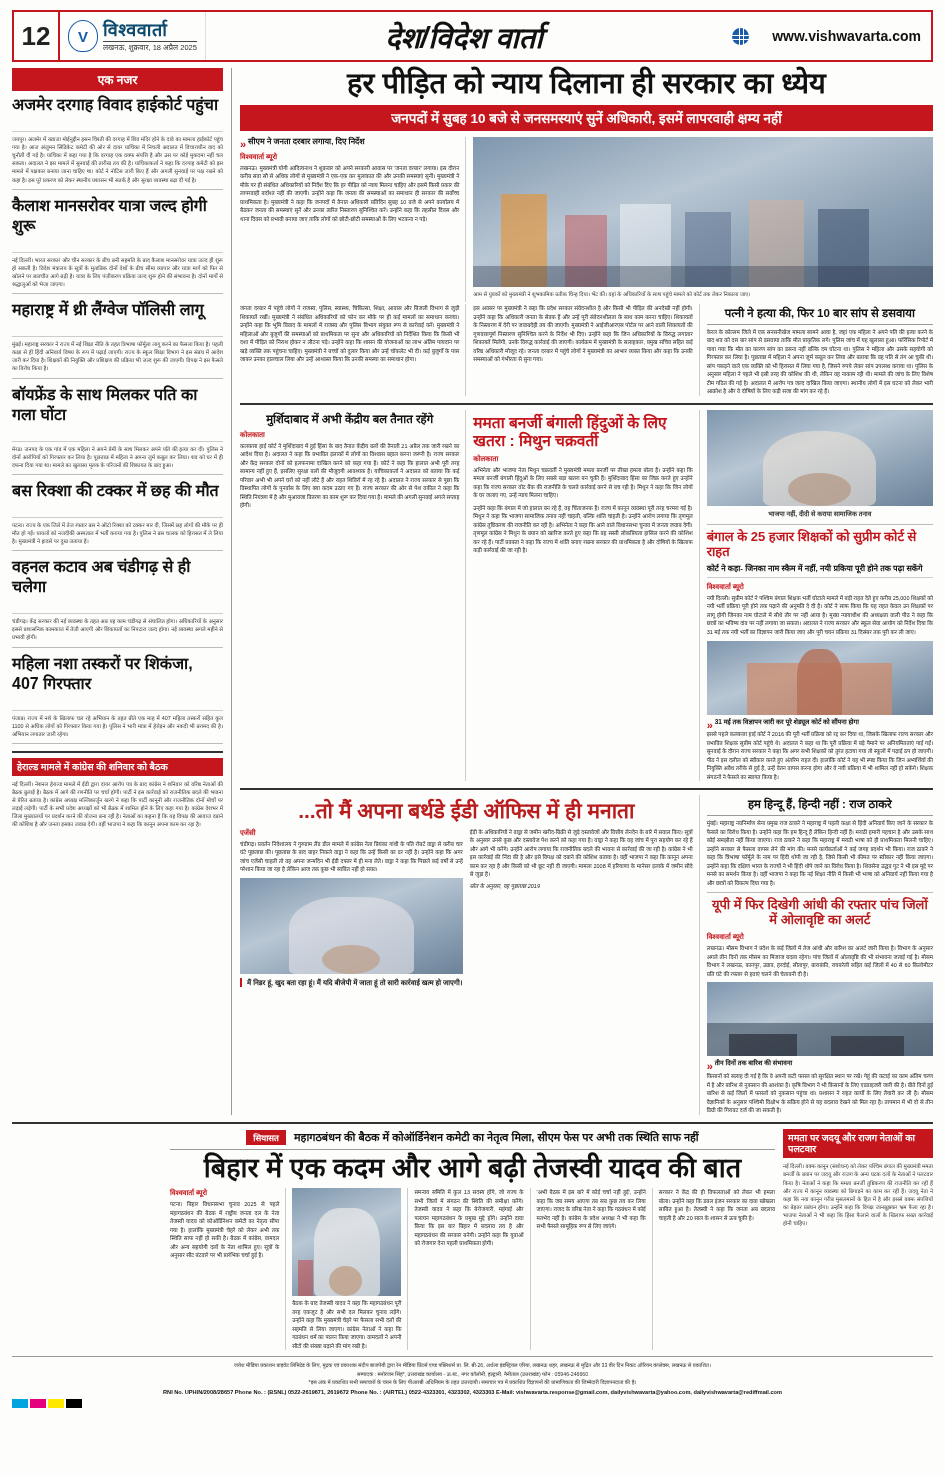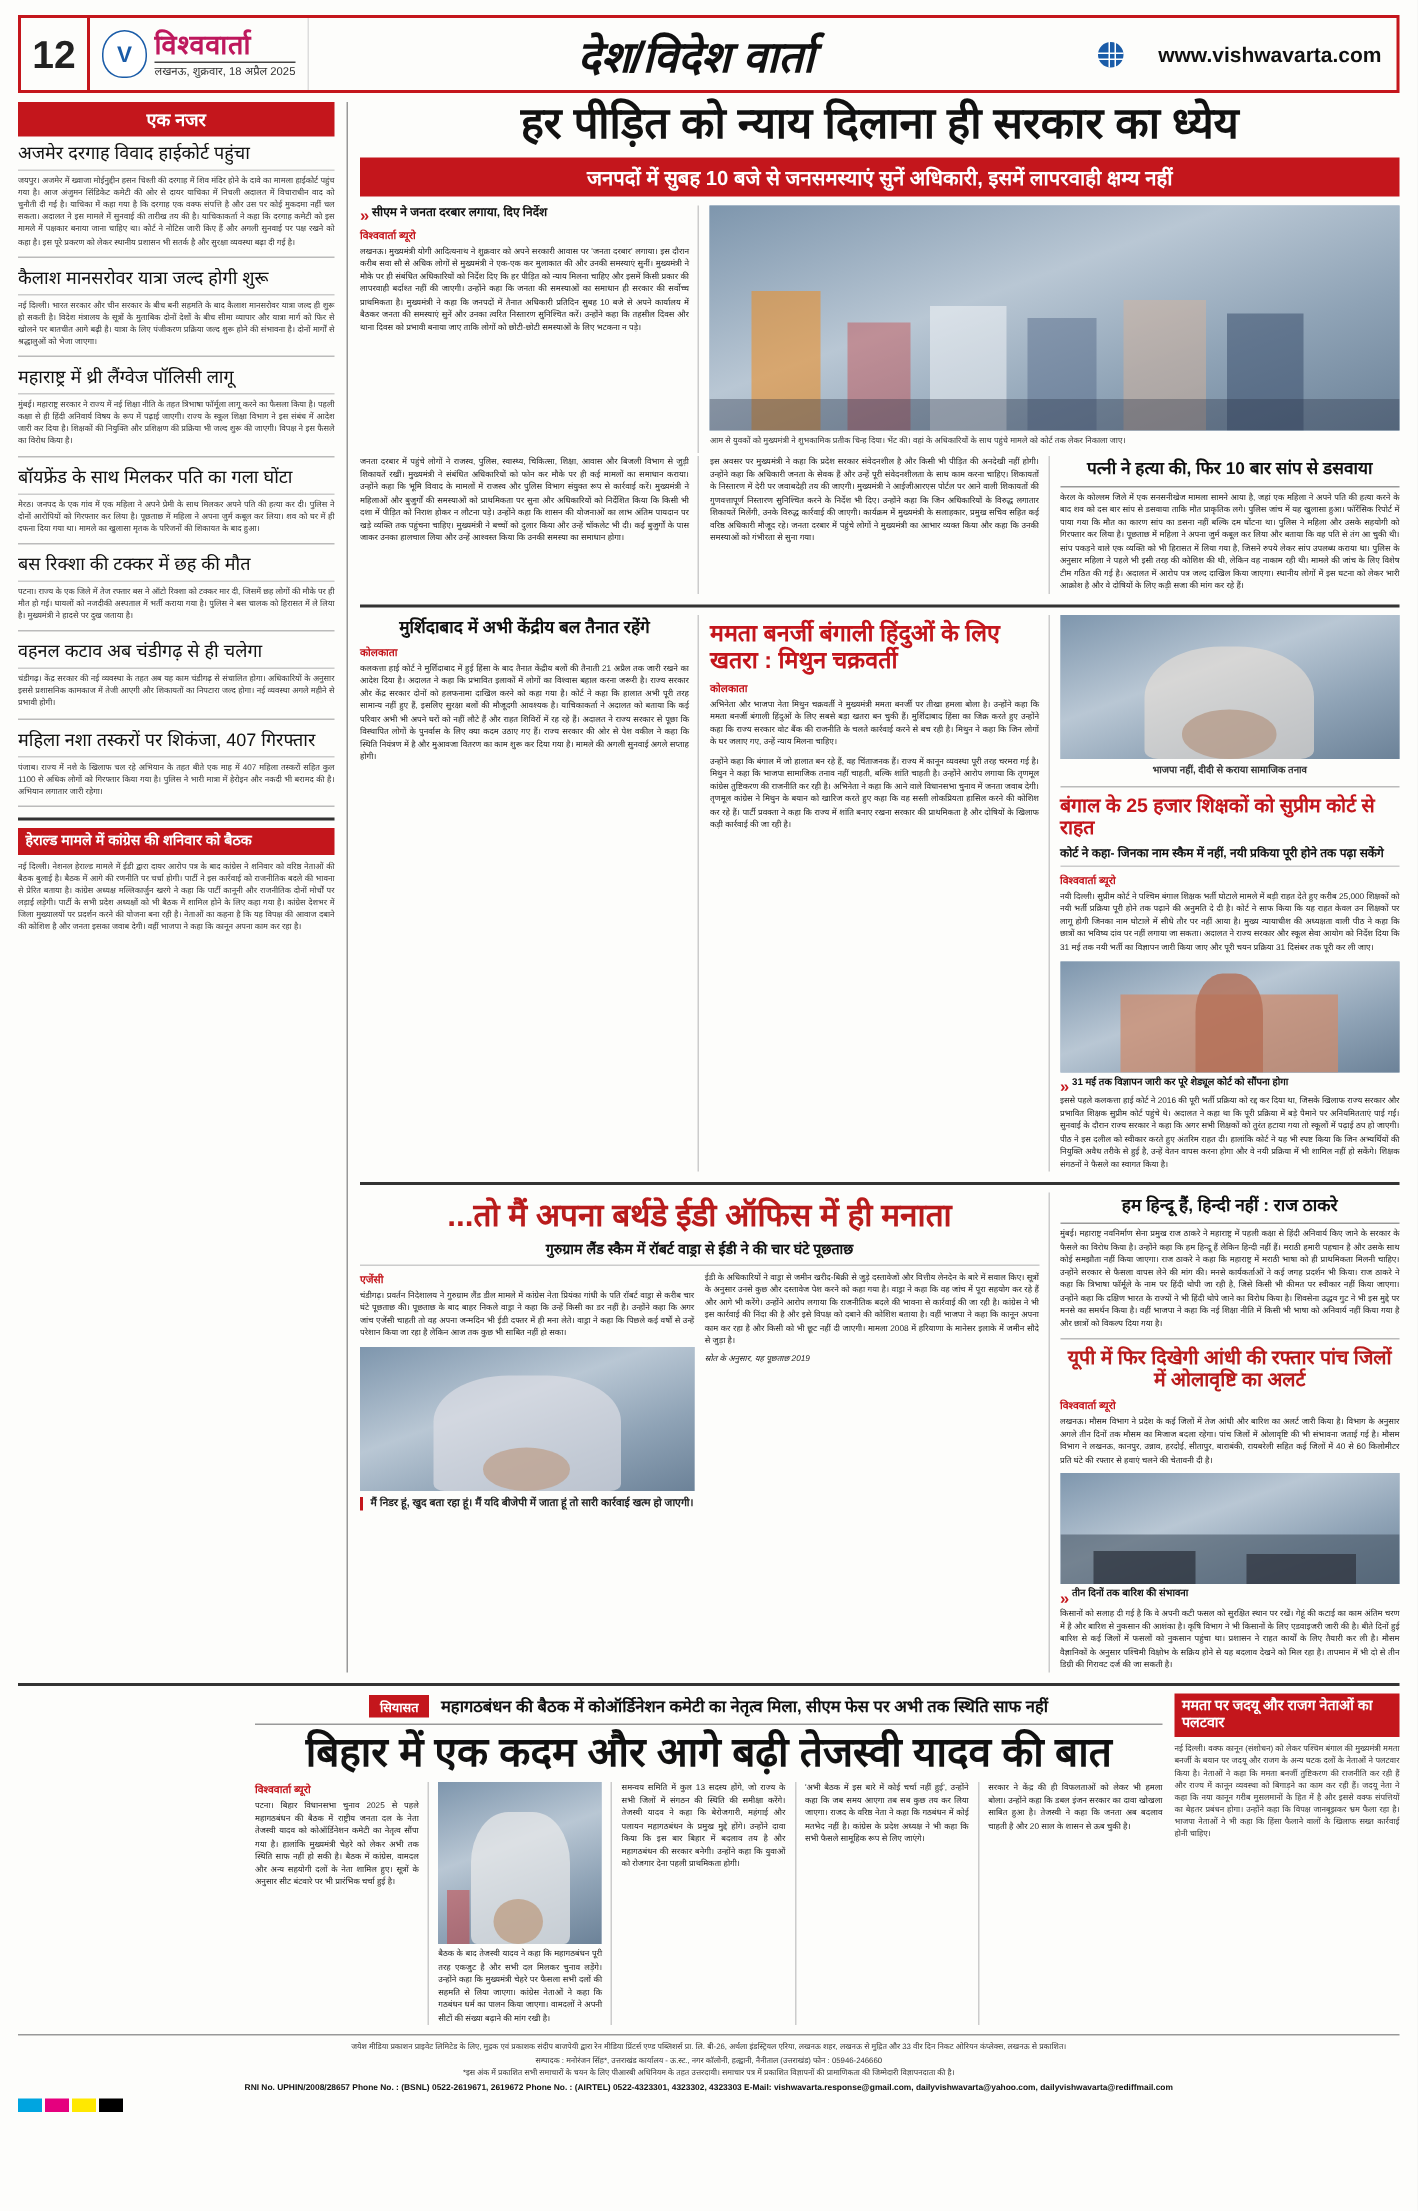--- a/index.html
+++ b/index.html
@@ -32,21 +32,21 @@
     display:flex; align-items:center; gap:5px; padding: 0 8px;
     border-right: 1px solid #ddd;
   }
   .logo-mark {
     width: 30px; height: 32px; border:1.5px solid #1a5ca8; border-radius: 50% 50% 45% 45%;
     display:flex; align-items:center; justify-content:center;
     color:#1a5ca8; font-size: 15px; font-weight:bold; background:#fff;
   }
   .logo-text { line-height:1.05; }
   .logo-title {
-    font-size: 18px; font-weight: bold; color:#be185d; letter-spacing:.5px;
+    font-size: 18px; font-weight: bold; color:#0c4a6e; letter-spacing:.5px;
     border-bottom:1px solid #444; padding-bottom:1px;
   }
   .logo-sub { font-size: 7.5px; color:#333; margin-top:2px; }
   .mast-center {
     flex:1; display:flex; align-items:center; justify-content:center;
     font-size: 29px; font-weight:bold; font-style:italic; color:#111;
   }
   .mast-right {
     display:flex; align-items:center; gap:23px; padding: 0 10px;
   }
@@ -66,22 +66,22 @@
   }
 
   
   .sidebar { border-right:1px solid #999; padding-right:8px; }
   .ek-nazar {
     background:#c4161c; color:#fff; font-size:12px; font-weight:bold;
     text-align:center; padding:3px 0; margin-bottom:4px;
   }
   .side-item { border-bottom:1px solid #bbb; padding-bottom:5px; margin-bottom:6px; }
   .side-head {
-    font-size: 12px; font-weight:normal; line-height:1.25; margin-bottom:3px;
-    border-bottom:1px solid #ccc; padding-bottom:3px;
+    font-size: 16px; font-weight:bold; line-height:1.25; margin-bottom:3px;
+    border-bottom:1px solid #ccc; padding-bottom:16px;
   }
   .side-body { font-size:5.4px; line-height:1.5; text-align:justify; color:#333; }
 
   
   .main { }
   .lead-title {
     font-size: 29px; font-weight:bold; text-align:center; line-height:1.1;
     color:#111; margin: 0 0 5px 0;
   }
   .lead-sub {
@@ -288,21 +288,20 @@
           <div class="pullquote" style="font-size:6.5px;margin-top:3px">31 मई तक विज्ञापन जारी कर पूरे शेड्यूल कोर्ट को सौंपना होगा</div>
           <div class="body-text">इससे पहले कलकत्ता हाई कोर्ट ने 2016 की पूरी भर्ती प्रक्रिया को रद्द कर दिया था, जिसके खिलाफ राज्य सरकार और प्रभावित शिक्षक सुप्रीम कोर्ट पहुंचे थे। अदालत ने कहा था कि पूरी प्रक्रिया में बड़े पैमाने पर अनियमितताएं पाई गईं। सुनवाई के दौरान राज्य सरकार ने कहा कि अगर सभी शिक्षकों को तुरंत हटाया गया तो स्कूलों में पढ़ाई ठप हो जाएगी। पीठ ने इस दलील को स्वीकार करते हुए अंतरिम राहत दी। हालांकि कोर्ट ने यह भी स्पष्ट किया कि जिन अभ्यर्थियों की नियुक्ति अवैध तरीके से हुई है, उन्हें वेतन वापस करना होगा और वे नयी प्रक्रिया में भी शामिल नहीं हो सकेंगे। शिक्षक संगठनों ने फैसले का स्वागत किया है।</div>
         </div>
       </div>
 
       <div class="sec-rule"></div>
 
       <div class="cols3">
         <div class="col" style="grid-column: span 2">
           <div class="hd-black" style="font-size:21px;text-align:center">...तो मैं अपना बर्थडे ईडी ऑफिस में ही मनाता</div>
-          <div class="hd-sub" style="text-align:center;font-size:9.5px">गुरुग्राम लैंड स्कैम में रॉबर्ट वाड्रा से ईडी ने की चार घंटे पूछताछ</div>
           <div class="cols2">
             <div>
               <div class="byline">एजेंसी</div>
               <div class="body-text">चंडीगढ़। प्रवर्तन निदेशालय ने गुरुग्राम लैंड डील मामले में कांग्रेस नेता प्रियंका गांधी के पति रॉबर्ट वाड्रा से करीब चार घंटे पूछताछ की। पूछताछ के बाद बाहर निकले वाड्रा ने कहा कि उन्हें किसी का डर नहीं है। उन्होंने कहा कि अगर जांच एजेंसी चाहती तो वह अपना जन्मदिन भी ईडी दफ्तर में ही मना लेते। वाड्रा ने कहा कि पिछले कई वर्षों से उन्हें परेशान किया जा रहा है लेकिन आज तक कुछ भी साबित नहीं हो सका।</div>
               <div class="photo small" style="margin-top:4px">
                 <div class="fig" style="left:22%;width:56%;height:80%;background:rgba(225,225,230,.65);border-radius:40% 40% 6% 6%"></div>
                 <div class="fig" style="left:37%;width:26%;height:30%;background:rgba(190,160,140,.75);border-radius:50%"></div>
               </div>
               <div class="quote-box">मैं निडर हूं, खुद बता रहा हूं। मैं यदि बीजेपी में जाता हूं तो सारी कार्रवाई खत्म हो जाएगी।</div>
             </div>

